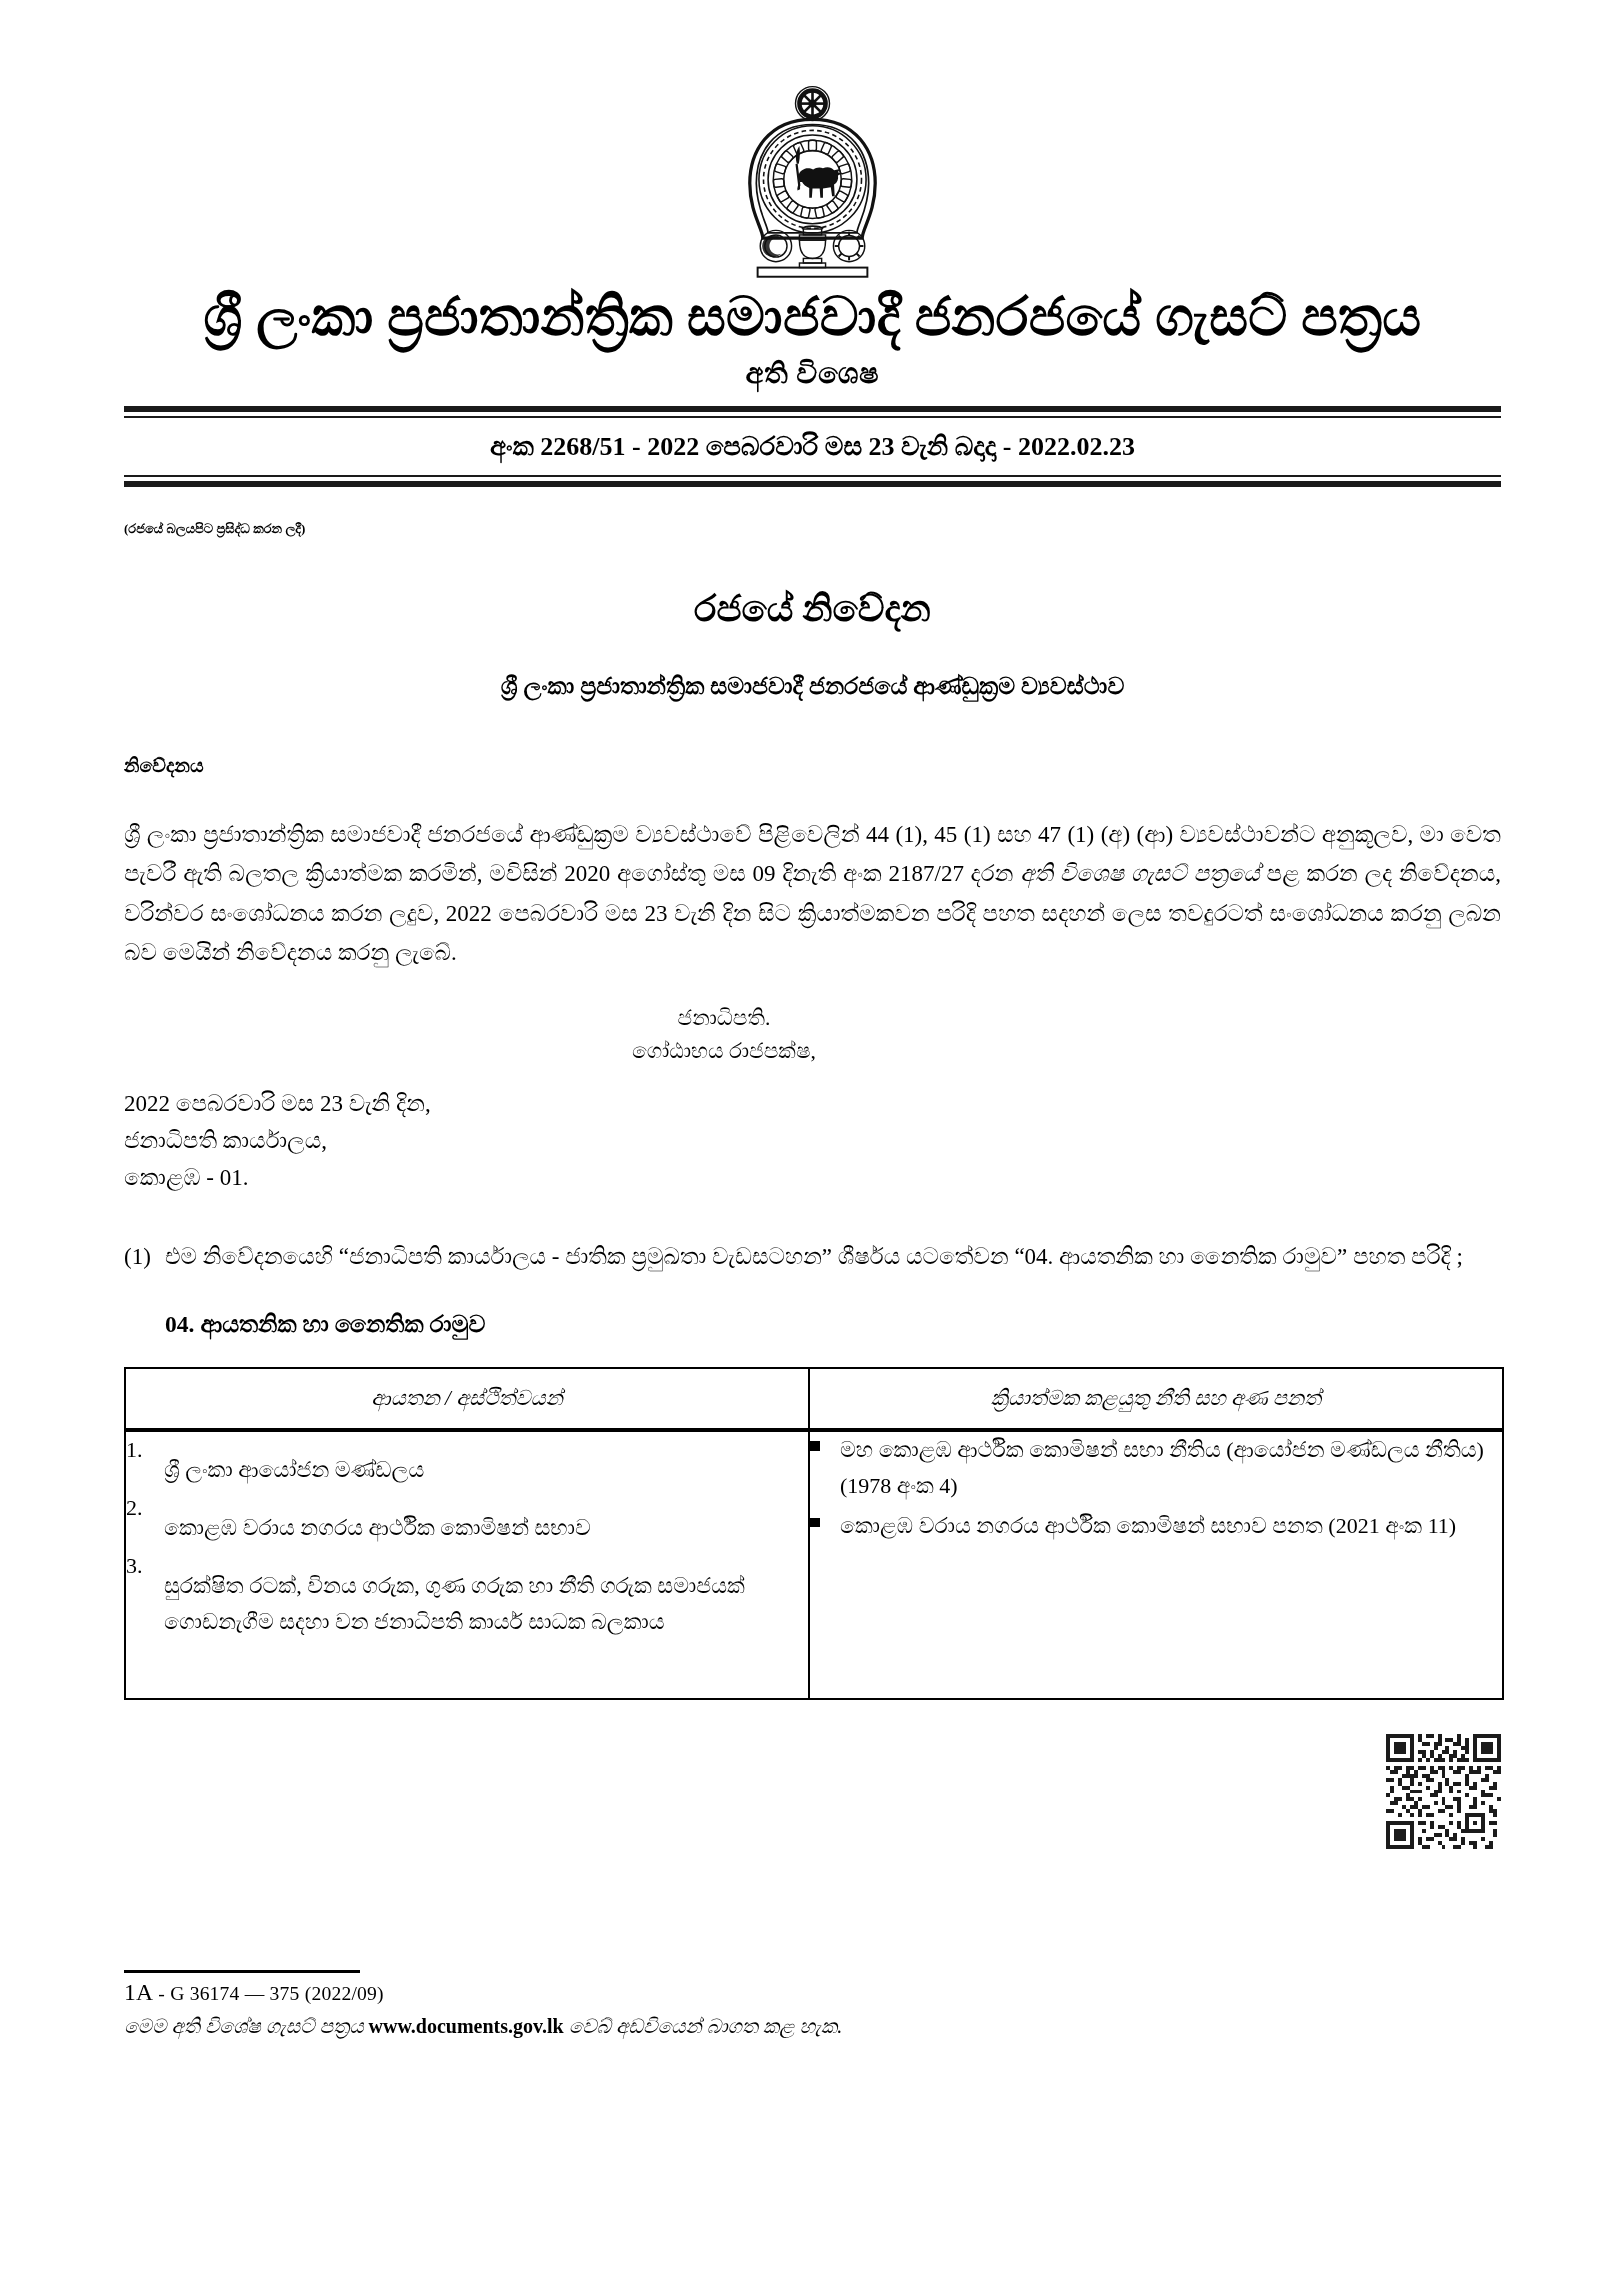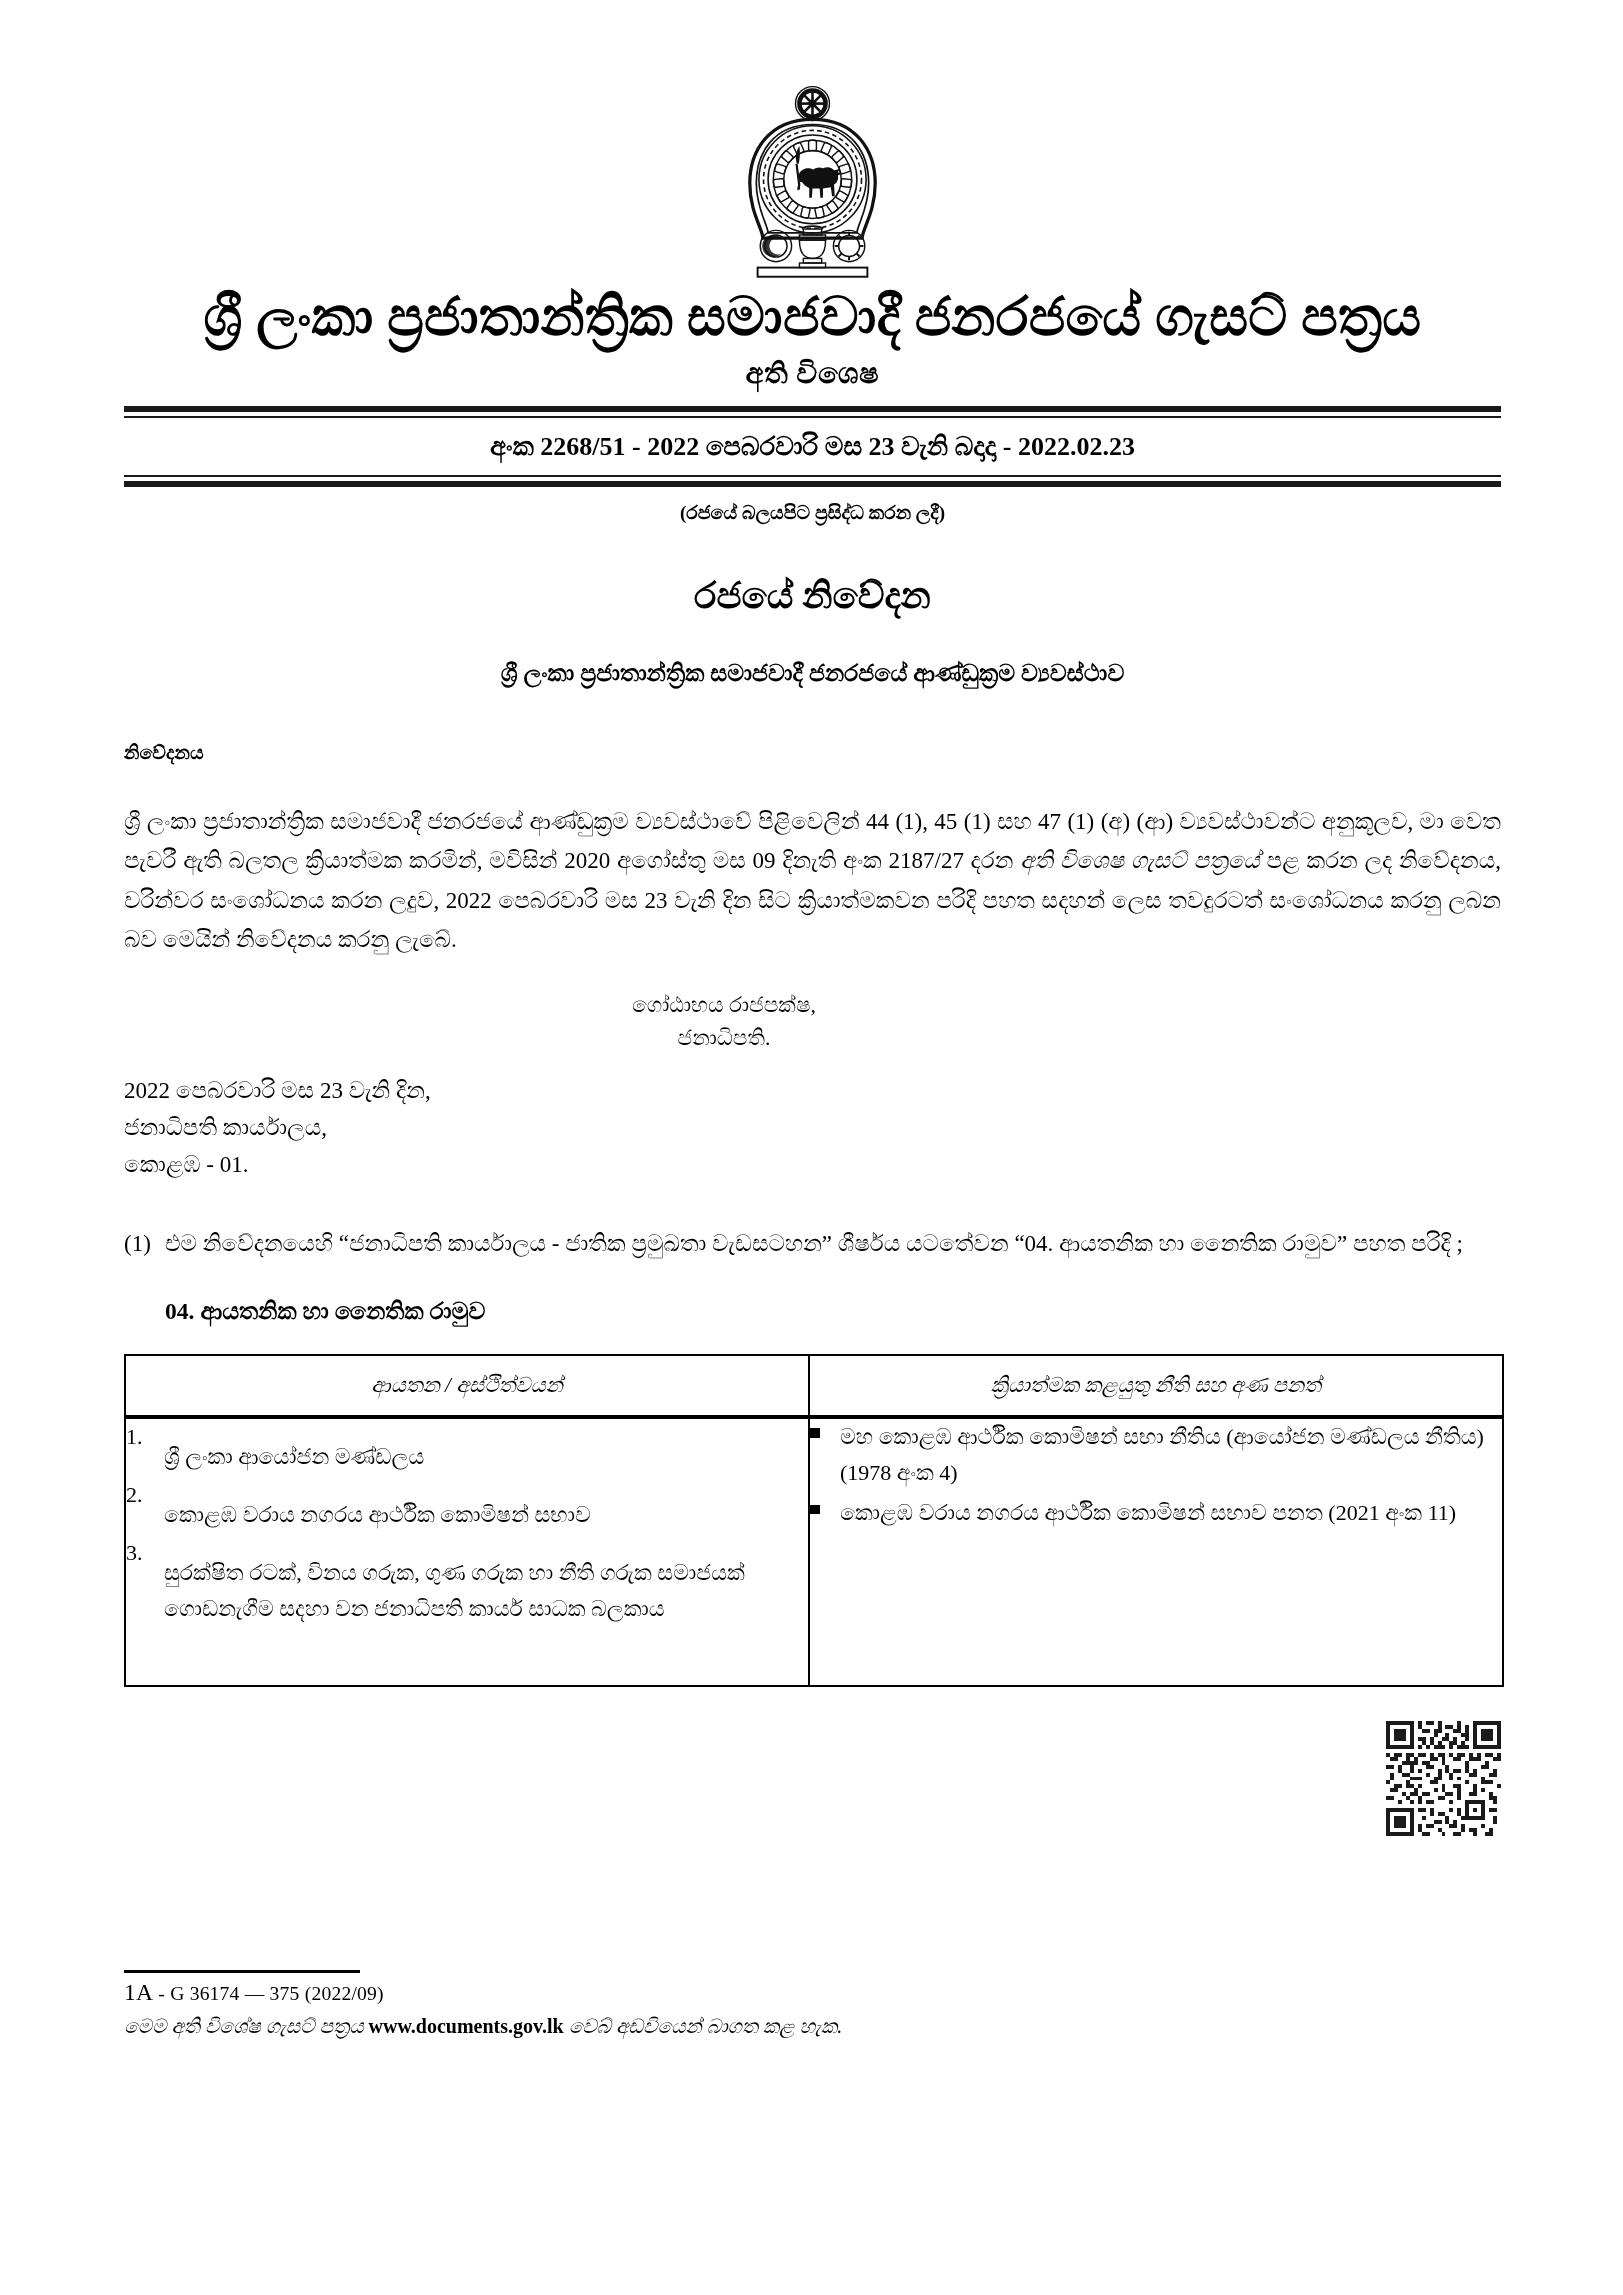--- a/index.html
+++ b/index.html
@@ -90,24 +90,23 @@
 
   .gaz-number {
     text-align: center;
     font-size: 26px;
     font-weight: 700;
     padding: 14.4px 0 13px 0;
   }
 
   
   .authority {
-    text-align: center;
-    font-size: 19px;
-    font-weight: 700;
-    margin-top: 15px;
+    font-size: 13px;
+    font-weight: 700;
+    margin-top: 34px;
   }
 
   .part-heading {
     text-align: center;
     font-size: 46px;
     font-weight: 700;
     margin-top: 15.7px;
     letter-spacing: 0.3px;
     white-space: nowrap;
   }
@@ -426,22 +425,22 @@
     </div>
 
     <div class="authority">(රජයේ බලයපිට ප්‍රසිද්ධ කරන ලදී)</div>
     <div class="govt-notices">රජයේ නිවේදන</div>
     <div class="constitution">ශ්‍රී ලංකා ප්‍රජාතාන්ත්‍රික සමාජවාදී ජනරජයේ ආණ්ඩුක්‍රම ව්‍යවස්ථාව</div>
     <div class="notice-word">නිවේදනය</div>
 
     <div class="body-para"><span>ශ්‍රී ලංකා ප්‍රජාතාන්ත්‍රික සමාජවාදී ජනරජයේ ආණ්ඩුක්‍රම ව්‍යවස්ථාවේ පිළිවෙලින් 44 (1), 45 (1) සහ 47 (1) (අ) (ආ) ව්‍යවස්ථාවන්ට අනුකූලව, මා වෙත පැවරී ඇති බලතල ක්‍රියාත්මක කරමින්, මවිසින් 2020 අගෝස්තු මස 09 දිනැති අංක 2187/27 දරන </span><span class="ital">අති විශෙෂ ගැසට් පත්‍රයේ</span><span> පළ කරන ලද නිවේදනය, වරින්වර සංශෝධනය කරන ලදුව, 2022 පෙබරවාරි මස 23 වැනි දින සිට ක්‍රියාත්මකවන පරිදි පහත සදහන් ලෙස තවදුරටත් සංශෝධනය කරනු ලබන බව මෙයින් නිවේදනය කරනු ලැබේ.</span></div>
 
     <div class="sig-block">
+      <div>ජනාධිපති.</div>
       <div>ගෝඨාභය රාජපක්ෂ,</div>
-      <div>ජනාධිපති.</div>
     </div>
 
     <div class="addr-block">
       <div>2022 පෙබරවාරි මස 23 වැනි දින,</div>
       <div>ජනාධිපති කාර්යාලය,</div>
       <div>කොළඹ - 01.</div>
     </div>
 
     <div class="clause">
       <div class="clause-num">(1)</div>

